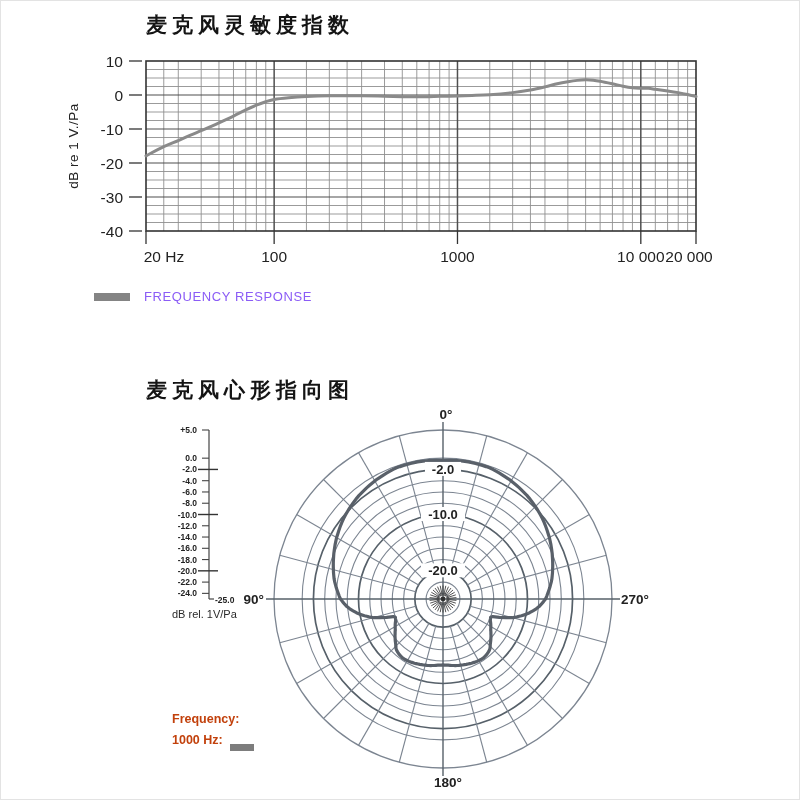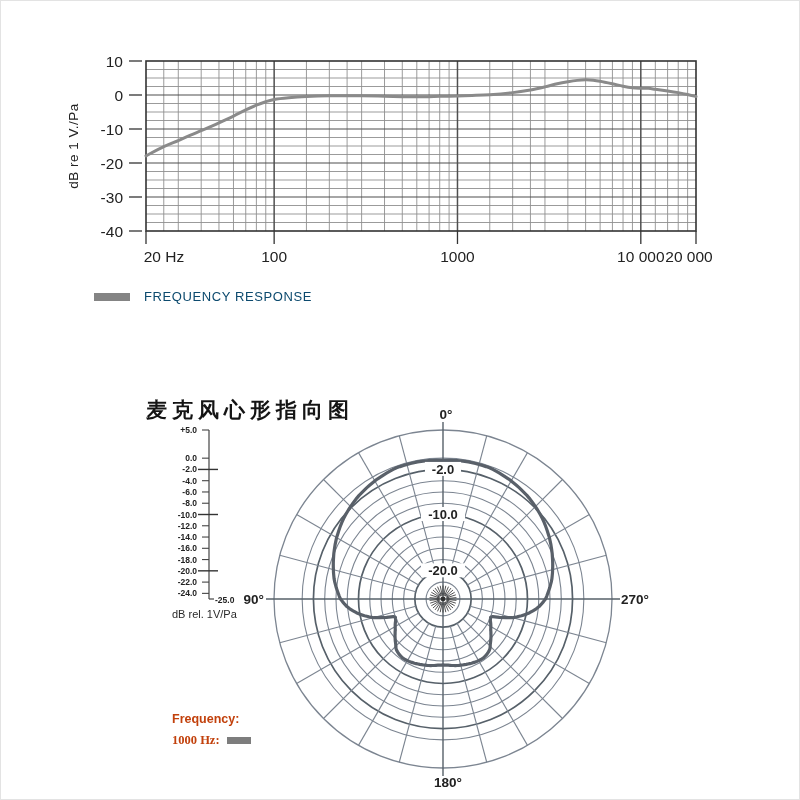--- a/index.html
+++ b/index.html
@@ -1,27 +1,27 @@
 <!DOCTYPE html>
 <html><head>
 <meta charset="utf-8">
 <style>
   html,body{margin:0;padding:0;background:#ffffff;}
   .page{position:relative;width:800px;height:800px;background:#ffffff;border:1px solid #e3e3e3;
         box-sizing:border-box;overflow:hidden;font-family:"Liberation Sans","DejaVu Sans",sans-serif;}
   svg{position:absolute;left:0;top:0;}
   .t1,.t2{position:absolute;left:145px;font-size:21px;font-weight:600;color:#141414;letter-spacing:5px;white-space:nowrap;}
   .t1{top:10px;}
-  .t2{top:375px;margin-top:20px;}
+  .t2{top:375px;}
   .legend{position:absolute;left:93px;top:288px;display:flex;align-items:center;}
   .sw{display:inline-block;width:36px;height:8px;background:#848484;margin-right:14px;}
-  .lt{font-size:13px;color:#0c4a6e;letter-spacing:0.6px;font-weight:500;}
+  .lt{font-size:13px;color:#8b5cf6;letter-spacing:0.6px;font-weight:500;}
   .runit{position:absolute;left:171px;top:607px;font-size:11px;font-weight:normal;color:#2a2a2a;}
   .freq{position:absolute;left:171px;top:708px;font-size:12.5px;font-weight:bold;color:#c2410c;line-height:21px;}
-  .fv{display:flex;align-items:center;font-family:Liberation Serif, serif;}
+  .fv{display:flex;align-items:flex-end;}
   .sw2{display:inline-block;width:24px;height:7px;background:#7d7d7d;margin-left:7px;}
 </style>
 </head>
 <body>
 
 <div class="page">
   <svg id="cv" width="800" height="800">
       <line x1="145" y1="68.5" x2="695" y2="68.5" stroke="#909090" stroke-width="0.9"></line>
       <line x1="145" y1="77" x2="695" y2="77" stroke="#909090" stroke-width="0.9"></line>
       <line x1="145" y1="85.5" x2="695" y2="85.5" stroke="#909090" stroke-width="0.9"></line>
@@ -204,20 +204,21 @@
       <line x1="201" y1="558.5666666666666" x2="208" y2="558.5666666666666" stroke="#444444" stroke-width="1.1"></line>
       <text x="196" y="561.5666666666666" font-size="8.5" text-anchor="end" fill="#222222" font-family="&quot;Liberation Sans&quot;,&quot;DejaVu Sans&quot;,sans-serif" font-weight="bold">-18.0</text>
       <line x1="197" y1="569.8333333333334" x2="217" y2="569.8333333333334" stroke="#333333" stroke-width="1.4"></line>
       <text x="196" y="572.8333333333334" font-size="8.5" text-anchor="end" fill="#222222" font-family="&quot;Liberation Sans&quot;,&quot;DejaVu Sans&quot;,sans-serif" font-weight="bold">-20.0</text>
       <line x1="201" y1="581.1" x2="208" y2="581.1" stroke="#444444" stroke-width="1.1"></line>
       <text x="196" y="584.1" font-size="8.5" text-anchor="end" fill="#222222" font-family="&quot;Liberation Sans&quot;,&quot;DejaVu Sans&quot;,sans-serif" font-weight="bold">-22.0</text>
       <line x1="201" y1="592.3666666666667" x2="208" y2="592.3666666666667" stroke="#444444" stroke-width="1.1"></line>
       <text x="196" y="595.3666666666667" font-size="8.5" text-anchor="end" fill="#222222" font-family="&quot;Liberation Sans&quot;,&quot;DejaVu Sans&quot;,sans-serif" font-weight="bold">-24.0</text>
       <text x="214" y="601.5" font-size="8.5" text-anchor="start" fill="#222222" font-family="&quot;Liberation Sans&quot;,&quot;DejaVu Sans&quot;,sans-serif" font-weight="bold">-25.0</text>
     </svg>
+  <div class="t1">麦克风灵敏度指数</div>
   <div class="legend">
     <span class="sw"></span>
     <span class="lt">FREQUENCY RESPONSE</span>
   </div>
   <div class="t2">麦克风心形指向图</div>
   <div class="runit">dB rel. 1V/Pa</div>
   <div class="freq">
     <div>Frequency:</div>
     <div class="fv">
       <span>1000 Hz:</span>

